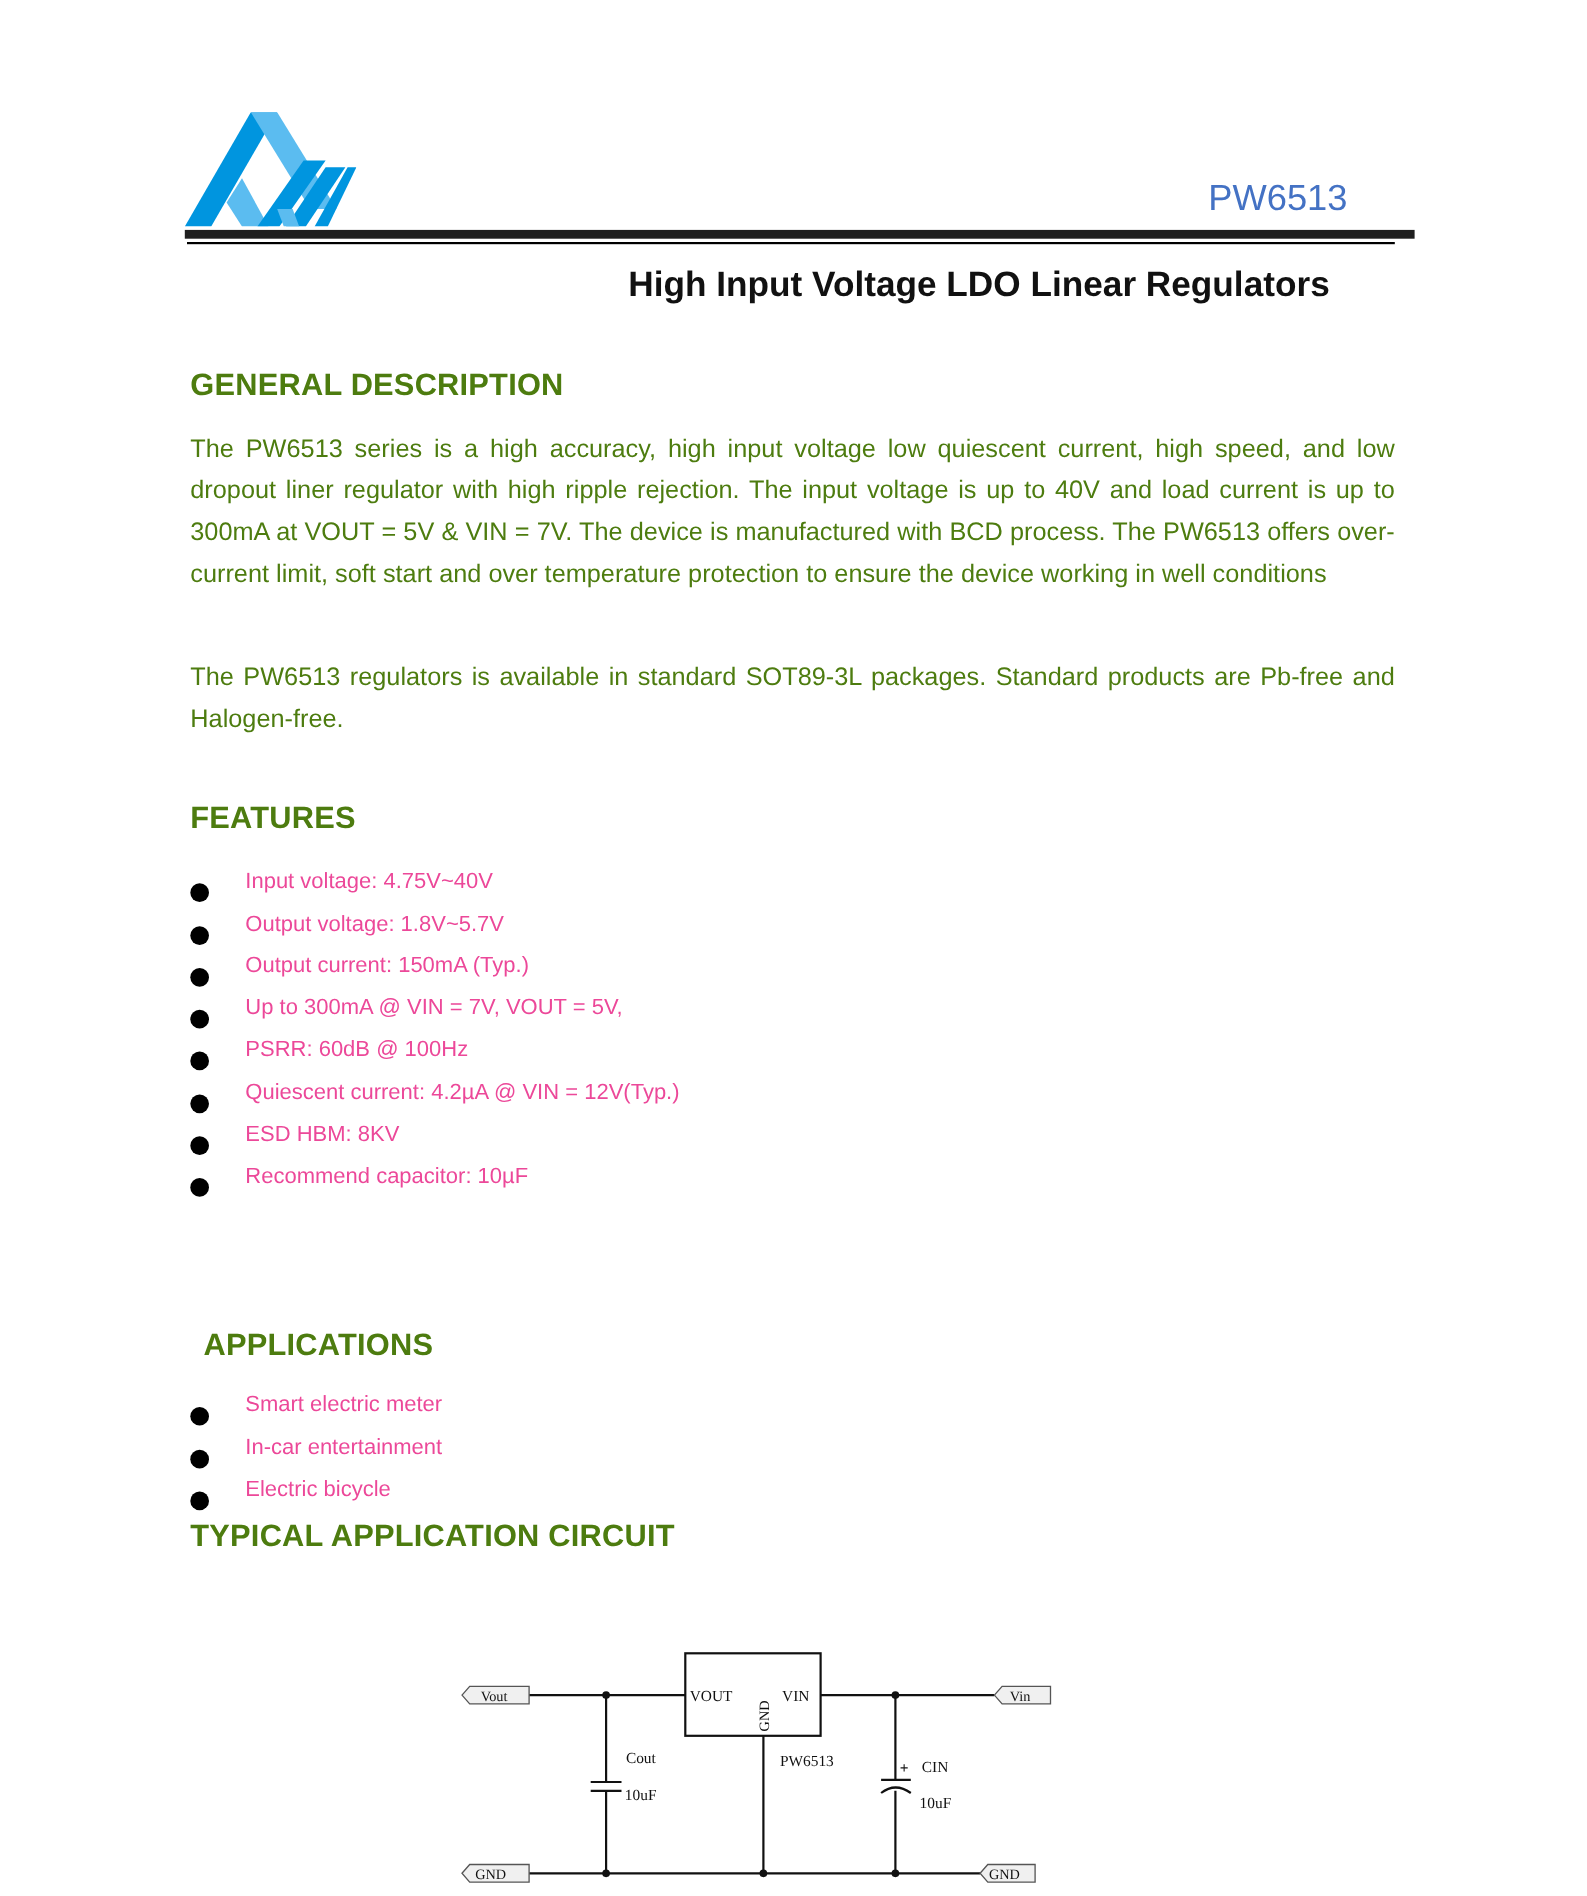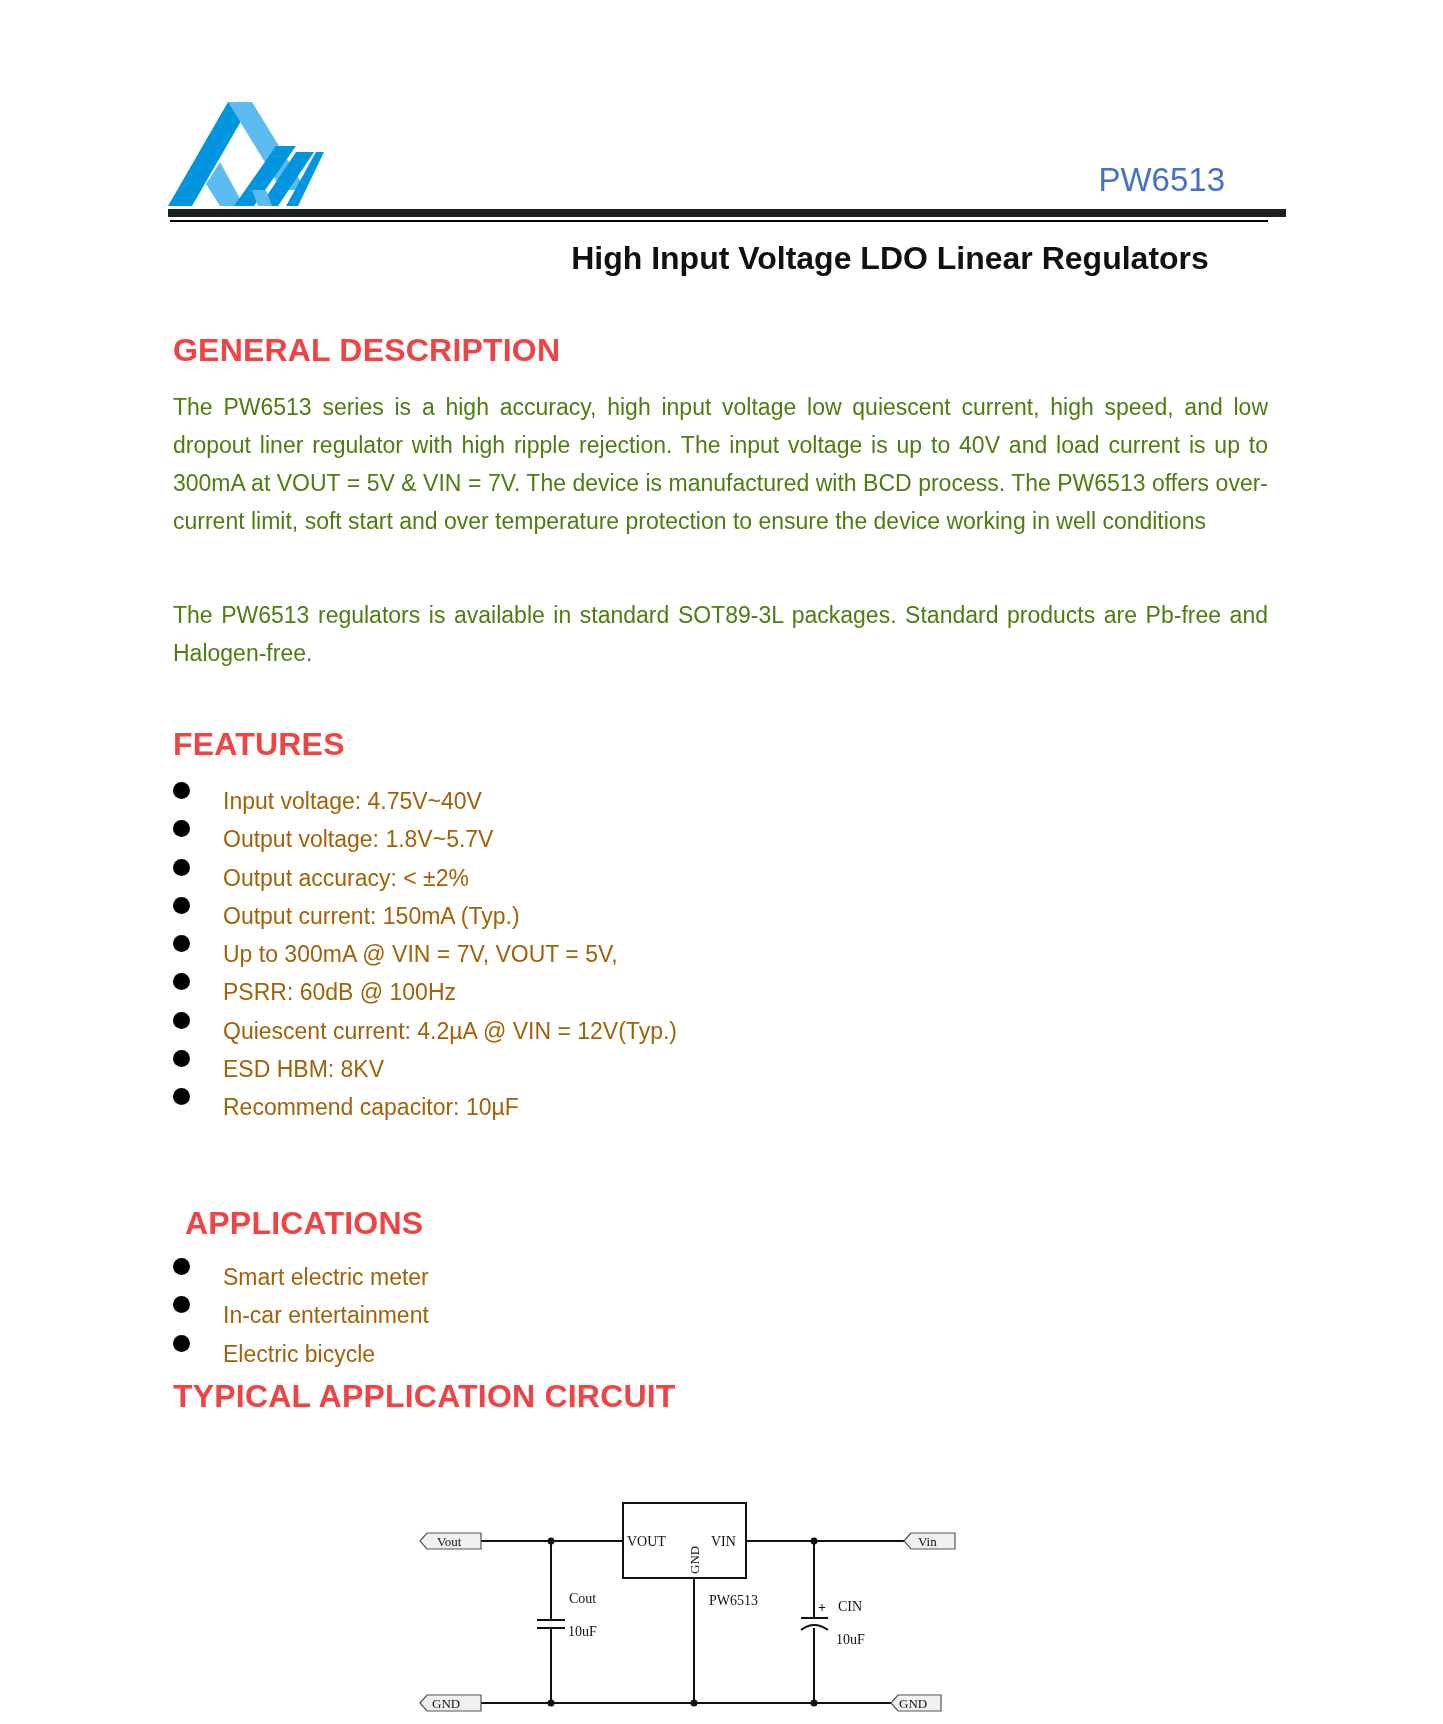--- a/index.html
+++ b/index.html
@@ -4,30 +4,30 @@
 <style>
   html, body { margin: 0; padding: 0; background: #ffffff; }
   body { width: 1443px; height: 1724px; position: relative; overflow: hidden;
          font-family: "Liberation Sans", "DejaVu Sans", sans-serif; color: #1a1a1a; }
   .abs { position: absolute; }
   #logo { left: 168px; top: 102px; width: 156px; height: 104px; }
   #rule-thick { left: 168px; top: 209px; width: 1118px; height: 8px; background: #1f1f1f; }
   #rule-thin { left: 170px; top: 220px; width: 1098px; height: 2px; background: #000; }
   #part-header { left: 1040px; top: 160px; width: 185px; text-align: right; font-size: 33px; color: #4472c4; line-height: 40px; }
   #doc-title { left: 540px; top: 238px; width: 700px; text-align: center; font-size: 32px; font-weight: bold; color: #111; line-height: 40px; }
-  .section-heading { position: absolute; left: 173px; font-size: 32px; font-weight: bold; color: #ef4444; line-height: 40px; letter-spacing: 0.2px; }
+  .section-heading { position: absolute; left: 173px; font-size: 28px; font-weight: bold; color: #4d7c0f; line-height: 40px; letter-spacing: 0.2px; }
   #h-general { top: 330px; }
   #h-features { top: 724px; }
   #h-applications { top: 1203px; margin-left: 12px; }
   #h-circuit { top: 1376px; }
   .para { position: absolute; left: 173px; width: 1095px; font-size: 23px; line-height: 38px; color: #4d7c0f; text-align: justify; text-align-last: left; }
   #para-1 { top: 388px; }
   #para-2 { top: 596px; }
   .bullet-list { position: absolute; left: 173px; margin: 0; padding: 0; list-style: none; }
-  .bullet-list li { height: 38.3px; line-height: 38px; font-size: 23px; display: flex; align-items: flex-start; color: #a16207; }
+  .bullet-list li { height: 38.3px; line-height: 38px; font-size: 20px; display: flex; align-items: flex-end; color: #ec4899; }
   .bullet-dot { width: 17px; height: 17px; border-radius: 50%; background: #000; margin-right: 33px; flex: 0 0 auto; }
   #features-list { top: 782px; }
   #applications-list { top: 1258px; }
   #circuit { left: 0; top: 1490px; width: 1443px; height: 234px; }
   #circuit text { font-family: "Liberation Serif", "DejaVu Serif", serif; fill: #111; }
 </style>
 </head>
 <body>
 
 <svg id="logo" class="abs" viewBox="0 0 156 104">
@@ -51,24 +51,20 @@
 
 <div id="h-features" class="section-heading">FEATURES</div>
 <ul id="features-list" class="bullet-list">
   <li>
       <span class="bullet-dot"></span>
       <span>Input voltage: 4.75V~40V</span>
     </li>
   <li>
       <span class="bullet-dot"></span>
       <span>Output voltage: 1.8V~5.7V</span>
-    </li>
-  <li>
-      <span class="bullet-dot"></span>
-      <span>Output accuracy: &lt; ±2%</span>
     </li>
   <li>
       <span class="bullet-dot"></span>
       <span>Output current: 150mA (Typ.)</span>
     </li>
   <li>
       <span class="bullet-dot"></span>
       <span>Up to 300mA @ VIN = 7V, VOUT = 5V,</span>
     </li>
   <li>

